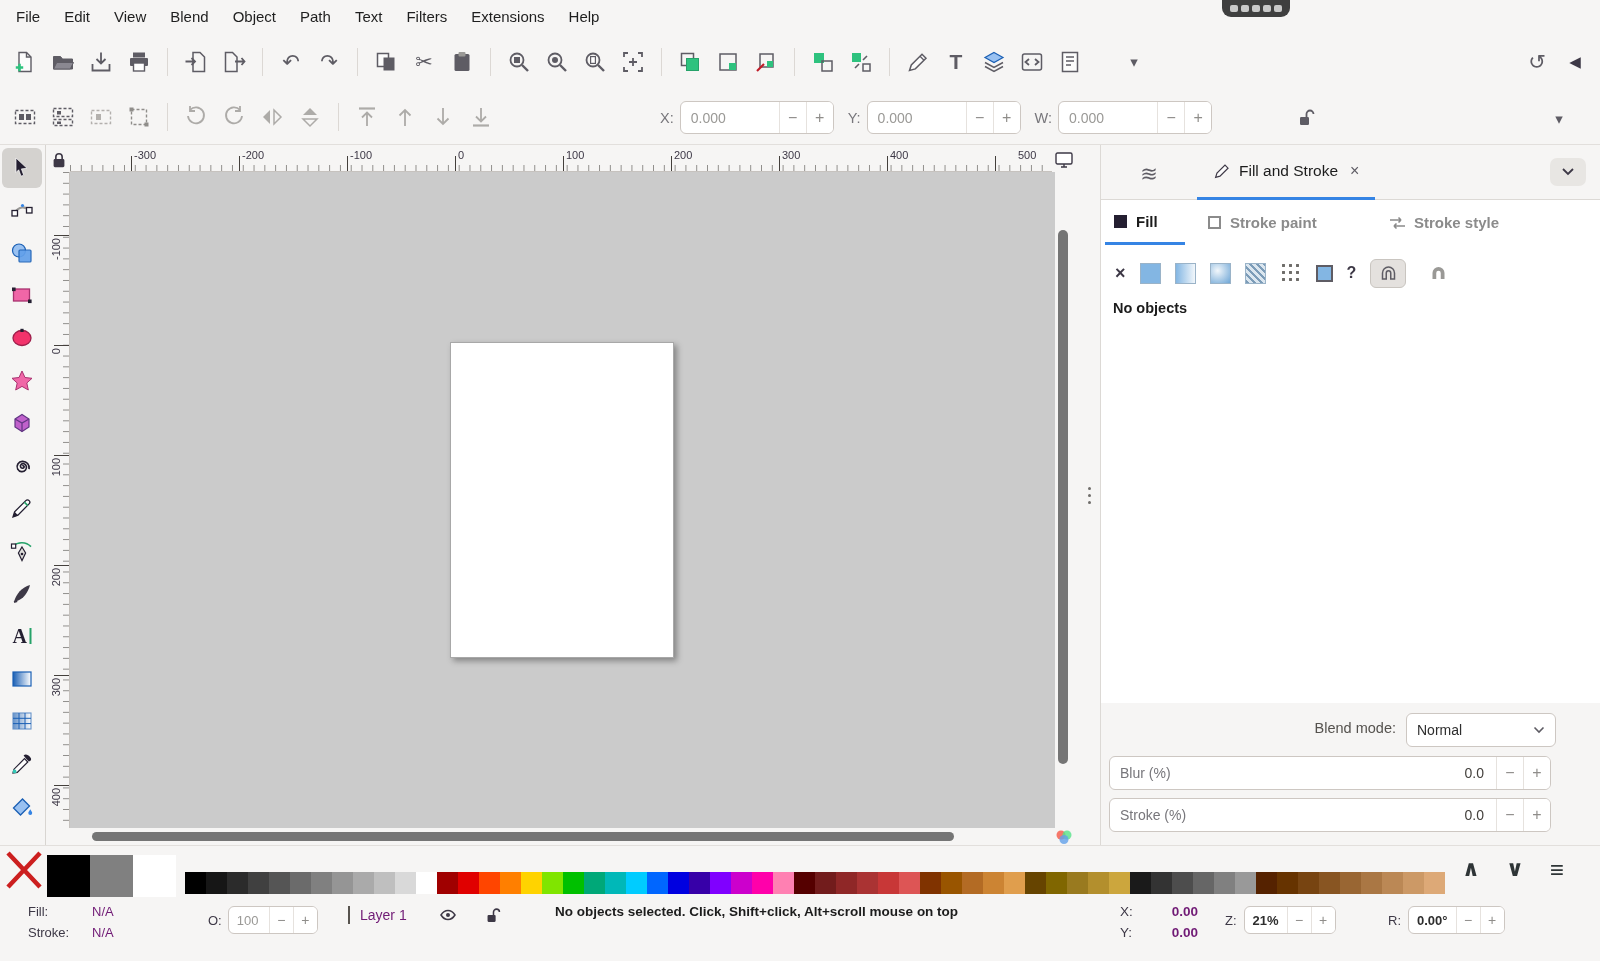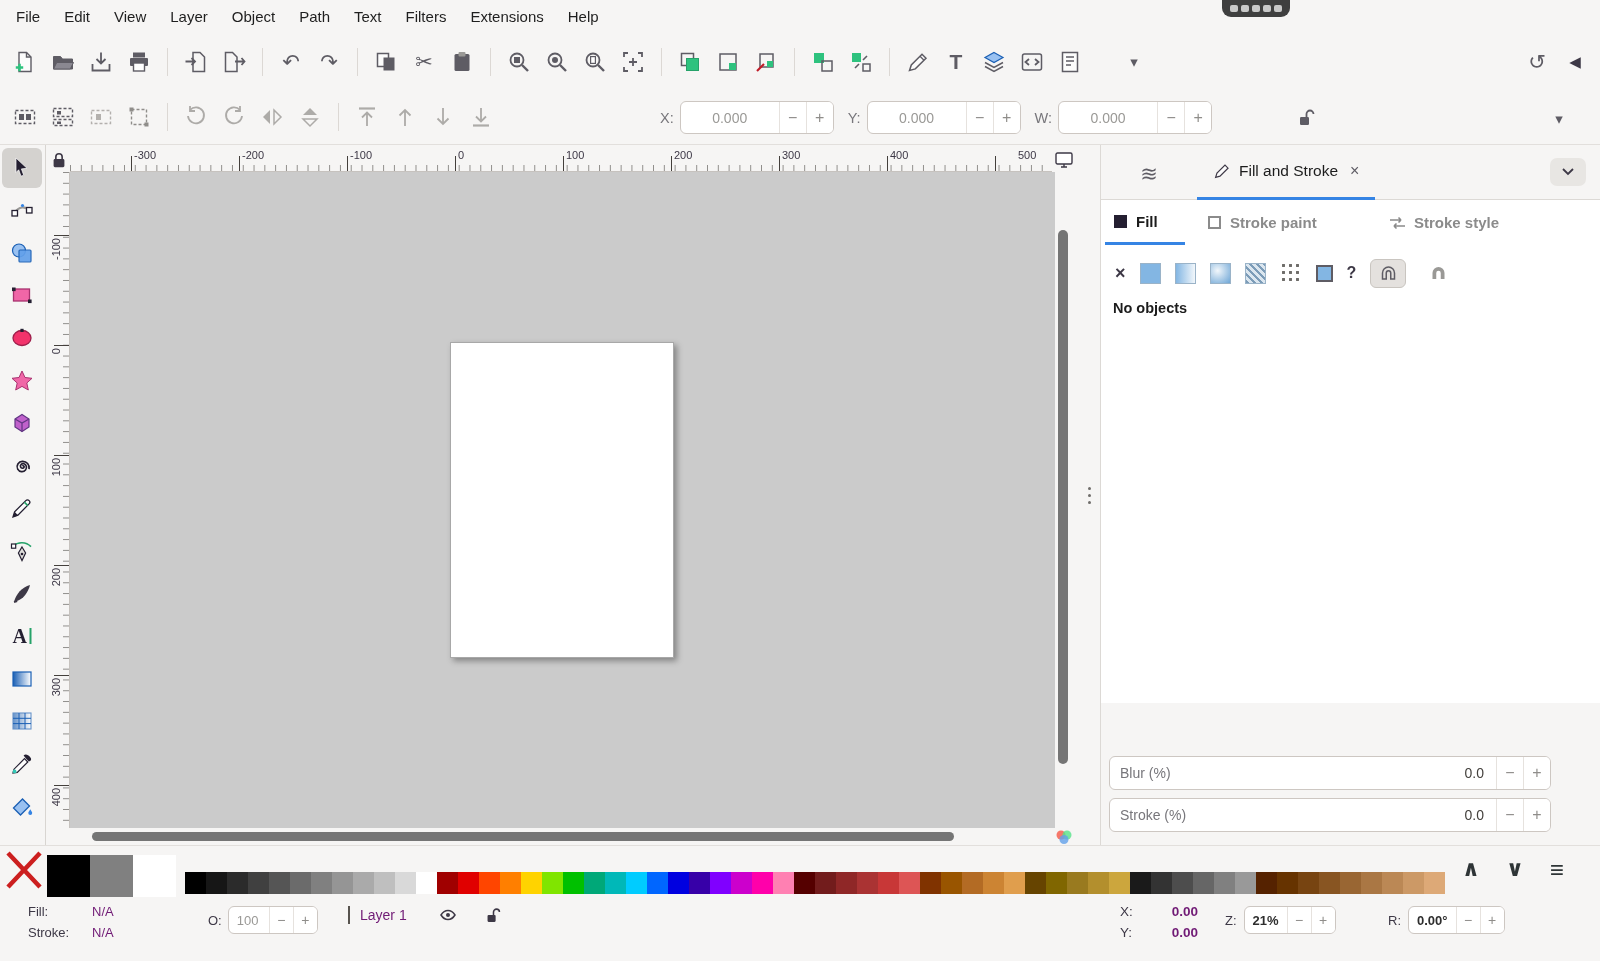--- a/index.html
+++ b/index.html
@@ -21,21 +21,21 @@
   #ctrlbar { left:0; top:90px; width:1600px; height:55px; border-bottom:1px solid #e2dfdc; }
   .ibtn { width:38px; height:38px; border-radius:5px; display:flex; align-items:center; justify-content:center; flex:0 0 auto; }
   .ibtn svg { display:block; }
   .glyph { font-size:21px; line-height:1; color:#5e5c64; }
   .glyph.small { font-size:15px; }
   .vsep { width:1px; height:28px; background:#dcd8d4; margin:0 9px; flex:0 0 auto; }
   .push { margin-left:auto; }
 
   .field-label { color:#77767b; font-size:14.5px; margin-right:6px; }
   .entry { background:#fff; border:1px solid #cdc7c2; border-radius:6px; display:flex; align-items:center; height:33px; overflow:hidden; }
-  .entry .val { padding:0 10px; color:#9a9996; font-size:14px; min-width:98px;text-align:center; }
+  .entry .val { padding:0 10px; color:#9a9996; font-size:14px; min-width:98px; }
   .spinbtn { width:27px; align-self:stretch; display:flex; align-items:center; justify-content:center;
              color:#8f8d8a; border-left:1px solid #e6e2de; font-size:16px; background:#fff; }
 
   
   #toolbox { left:0; top:145px; width:46px; height:700px; background:#f6f5f4; border-right:1px solid #d8d5d1; }
   .tool { width:40px; height:40px; margin:2.6px 2px; border-radius:6px; display:flex; align-items:center; justify-content:center; }
   .tool.selected { background:#d4d2cf; }
 
   
   #corner-lock { left:48px; top:149px; width:22px; height:22px; display:flex; align-items:center; justify-content:center; }
@@ -123,21 +123,21 @@
   #sb-message { position:absolute; left:555px; top:3px; width:560px; line-height:21px; font-weight:600; color:#1c1c1c; font-size:13.5px; }
   .coord-row { display:flex; width:78px; justify-content:space-between; line-height:21px; font-size:13.5px; }
 </style>
 </head>
 <body>
 
 <div id="menubar" class="abs">
   <span class="menu-item">File</span>
   <span class="menu-item">Edit</span>
   <span class="menu-item">View</span>
-  <span class="menu-item">Layer</span>
+  <span class="menu-item">Blend</span>
   <span class="menu-item">Object</span>
   <span class="menu-item">Path</span>
   <span class="menu-item">Text</span>
   <span class="menu-item">Filters</span>
   <span class="menu-item">Extensions</span>
   <span class="menu-item">Help</span>
 </div>
 <div id="window-pill" class="abs">
   <span></span>
     <span></span>
@@ -660,20 +660,29 @@
         </span>
       <span class="rule-btn">
           <svg width="19" height="18" viewBox="0 0 24 24">
             <path d="M12 4a8 8 0 018 8v8h-5v-8a3 3 0 00-6 0v8H4v-8a8 8 0 018-8z" fill="#9a9996"></path>
           </svg>
         </span>
     </div>
     <div id="no-objects">No objects</div>
   </div>
 
+  <div id="blend-row">
+    <div id="blend-label">Blend mode:</div>
+    <div id="blend-dd">
+      <span>Normal</span>
+      <svg width="12" height="8" viewBox="0 0 12 8">
+          <path d="M1.5 1.5L6 6l4.5-4.5" fill="none" stroke="#5e5c64" stroke-width="1.6"></path>
+        </svg>
+    </div>
+  </div>
   <div class="hentry" id="blur-row">
     <span class="hlabel">Blur (%)</span>
     <span class="hval">0.0</span>
     <span class="spinbtn">−</span>
     <span class="spinbtn">+</span>
   </div>
   <div class="hentry" id="opacity-row">
     <span class="hlabel">Stroke (%)</span>
     <span class="hval">0.0</span>
     <span class="spinbtn">−</span>
@@ -790,20 +799,21 @@
     </span>
     <span style="margin-left:18px; display:flex;">
       <svg width="17" height="17" viewBox="0 0 20 20">
           <rect x="3" y="9.5" width="9.5" height="8" rx="1.2" fill="#3d3846"></rect>
           <path d="M10 9.5V6a3.5 3.5 0 017 0" fill="none" stroke="#3d3846" stroke-width="1.8"></path>
         </svg>
     </span>
   </div>
 
   <div id="sb-message">
+    <div>No objects selected. Click, Shift+click, Alt+scroll mouse on top</div>
   </div>
 
   <div class="abs" style="left:1120px; top:3px;">
     <div class="coord-row">
         <span class="sb-label">X:</span>
         <span class="sb-val" style="font-weight:600">0.00</span>
       </div>
     <div class="coord-row">
         <span class="sb-label">Y:</span>
         <span class="sb-val" style="font-weight:600">0.00</span>

